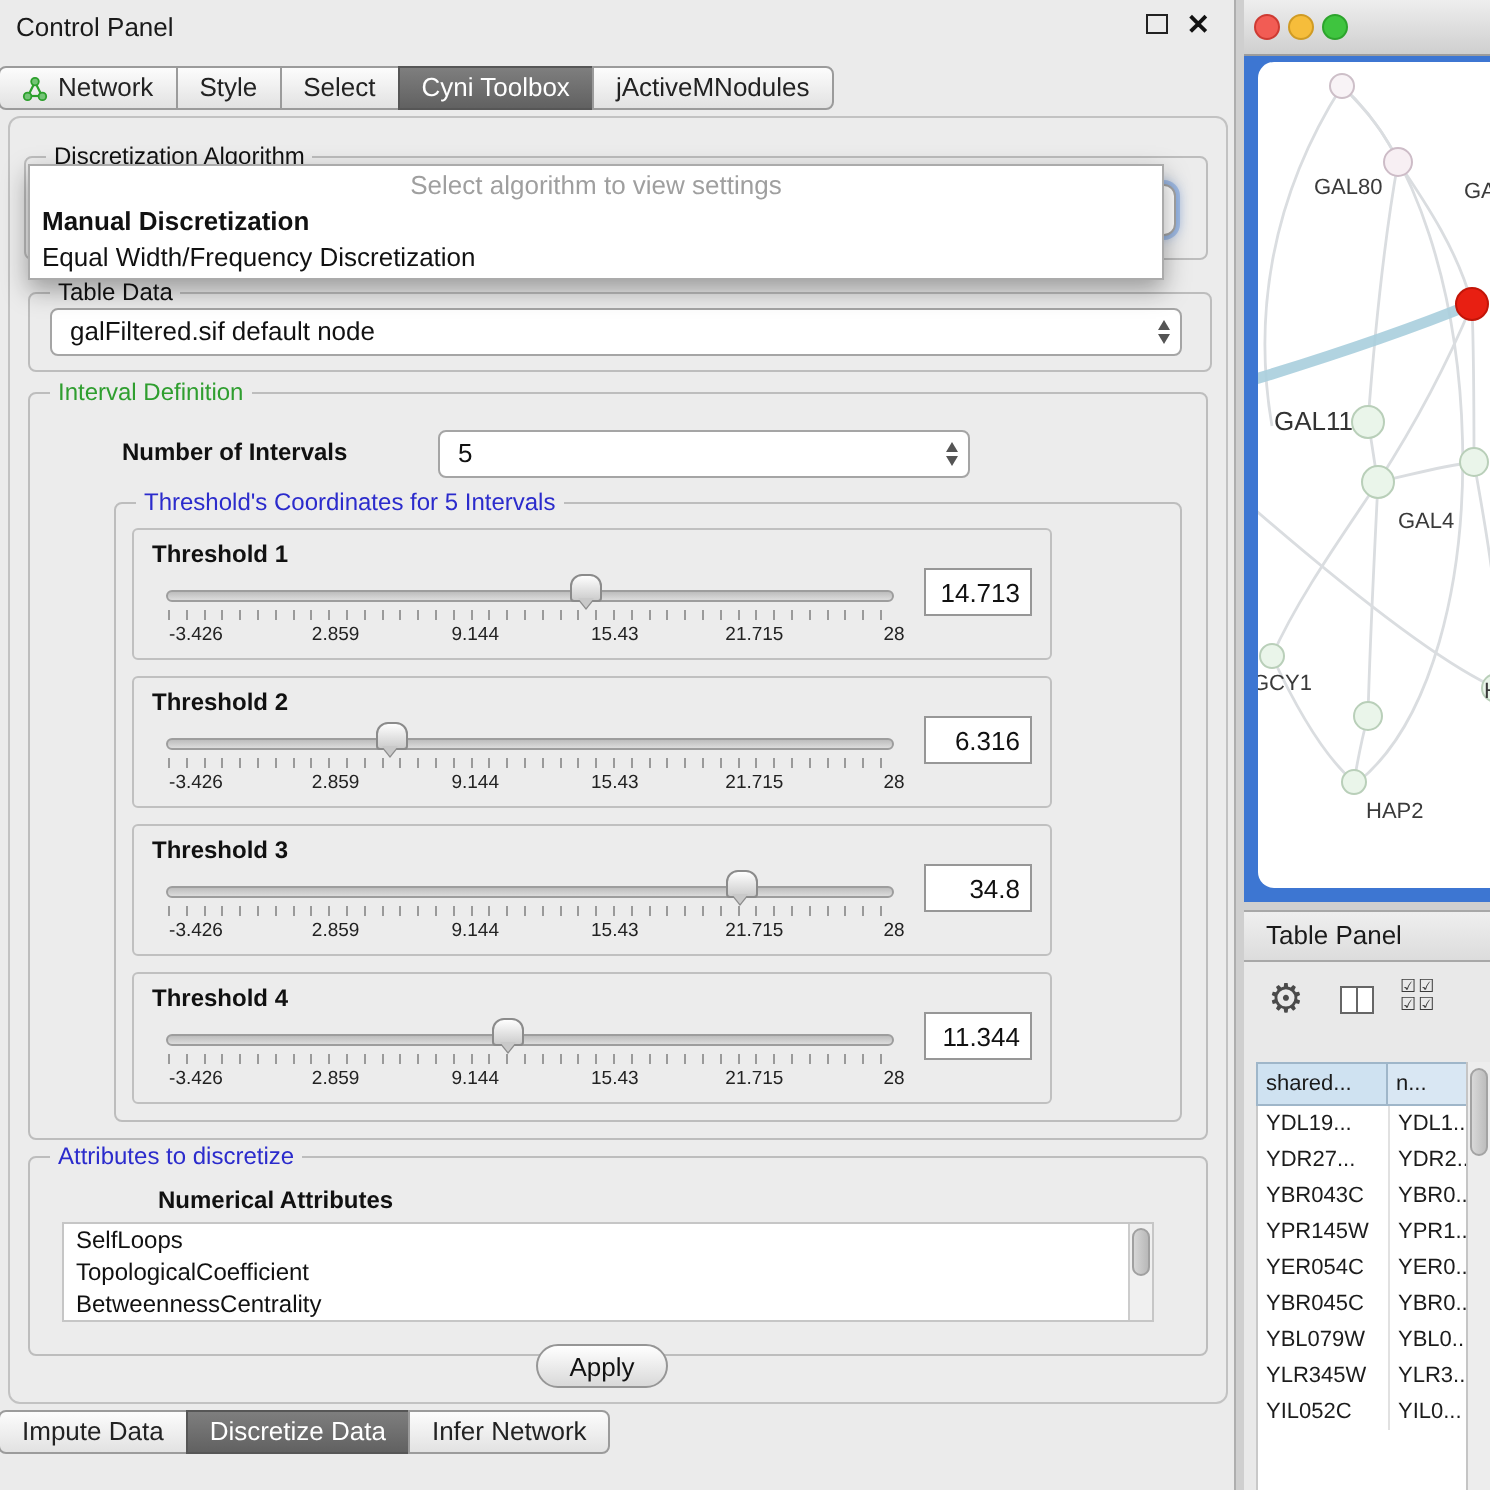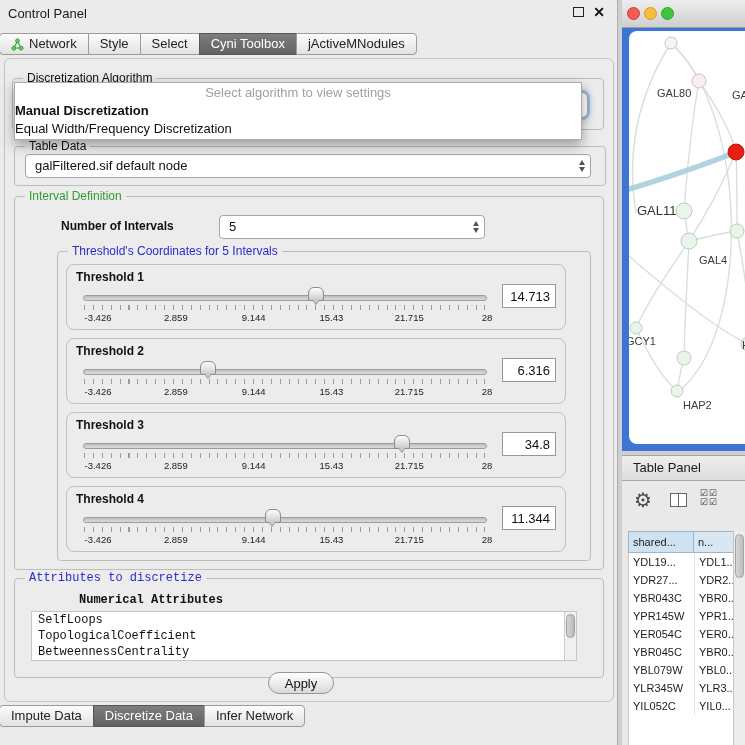--- a/index.html
+++ b/index.html
@@ -34,26 +34,26 @@
   .combo.focus{box-shadow:0 0 0 2px rgba(120,160,220,.55),0 0 7px rgba(90,140,220,.8);}
   .stepper{position:absolute;right:5px;top:50%;transform:translateY(-50%);
        display:flex;flex-direction:column;gap:2px;align-items:center;}
   .tri-up{width:0;height:0;border-left:3.5px solid transparent;border-right:3.5px solid transparent;
        border-bottom:5px solid #555;}
   .tri-down{width:0;height:0;border-left:3.5px solid transparent;border-right:3.5px solid transparent;
        border-top:5px solid #555;}
   
   .popup{position:absolute;left:14px;top:82px;width:566px;background:#fff;z-index:40;
        border:1px solid #ababab;box-shadow:0 5px 12px rgba(0,0,0,.35);padding:1px 0;}
-  .popup-row{height:18px;line-height:18px;font-size:13px;color:#111;padding-left:0;}
+  .popup-row{height:18px;line-height:18px;font-size:13px;color:#111;padding-left:6px;}
   .popup-row.placeholder{color:#9f9f9f;text-align:center;padding-left:0;}
   .popup-row.bold{font-weight:bold;}
   
-  .thr-panel{position:absolute;left:8px;width:500px;height:66px;border:1px solid #c0c0c0;
-       border-radius:8px;box-sizing:border-box;}
+  .thr-panel{position:absolute;left:8px;width:460px;height:66px;border:1px solid #c0c0c0;
+       border-radius:3px;box-sizing:border-box;}
   .thr-label{position:absolute;left:9px;top:5px;font-size:12px;font-weight:bold;color:#111;}
   .slider{position:absolute;left:16px;top:21px;right:78px;height:42px;}
   .slider-track{position:absolute;left:0;right:0;top:9px;height:4px;background:linear-gradient(#bdbdbd,#dcdcdc);
        border:1px solid #9d9d9d;border-radius:3px;}
   .slider-thumb{position:absolute;top:1px;width:14px;height:12px;margin-left:0;
        transform:translateX(-50%);background:linear-gradient(#fefefe,#cccccc);
        border:1px solid #8b8b8b;border-radius:6px 6px 2px 2px;z-index:2;}
   .slider-thumb::after{content:"";position:absolute;left:2.5px;top:11px;width:0;height:0;
        border-left:4.5px solid transparent;border-right:4.5px solid transparent;
        border-top:5px solid #c9c9c9;filter:drop-shadow(0 1px 0 #8b8b8b);}
@@ -263,21 +263,21 @@
             <span class="scale-lbl" style="left:60%;">15.43</span>
             <span class="scale-lbl" style="left:80%;">21.715</span>
             <span class="scale-lbl" style="left:100%;">28</span>
           </div>
         </div>
         <div class="value-box">11.344</div>
       </div>
     </div>
   </div>
 
-  <div class="groupbox" style="left:14px;top:578px;width:590px;height:100px;font-family:Liberation Mono, monospace;">
+  <div class="groupbox" style="left:14px;top:578px;width:590px;height:100px;">
     <span class="group-title blue">Attributes to discretize</span>
     <span class="attr-label">Numerical Attributes</span>
     <div class="attr-list">
       <div class="attr-item">SelfLoops</div>
       <div class="attr-item">TopologicalCoefficient</div>
       <div class="attr-item">BetweennessCentrality</div>
       <div class="vscroll">
         <div class="vscroll-thumb"></div>
       </div>
     </div>

